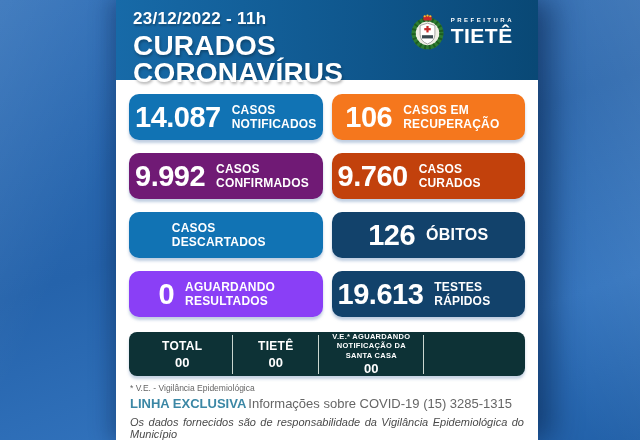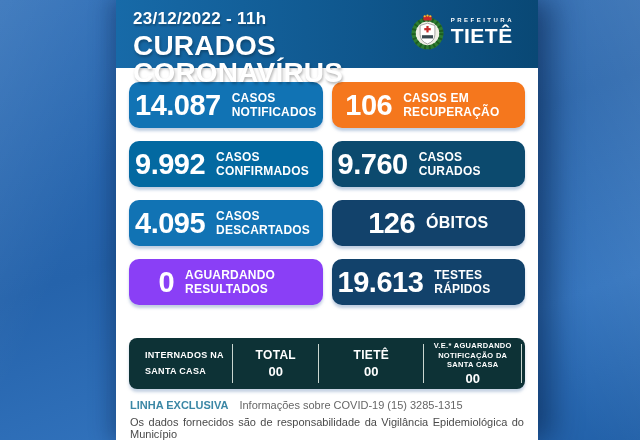--- a/index.html
+++ b/index.html
@@ -15,21 +15,21 @@
 
   .card {
     position:absolute; left:116px; top:0; width:422px; height:440px;
     background:#ffffff;
     box-shadow: 16px 0 26px rgba(0,25,60,.45), -8px 0 18px rgba(0,25,60,.25);
     display:flex; flex-direction:column;
   }
 
   
   .card-header {
-    height:68px; flex:none;
+    height:80px; flex:none;
     background:linear-gradient(to right, #176aa8 0%, #0f568c 60%, #094875 100%);
     color:#fff; padding:9px 16px 0 17px; position:relative;
   }
   .hdr-date { font-size:17px; font-weight:bold; letter-spacing:.3px; text-shadow:1px 2px 2px rgba(0,0,0,.25); }
   .hdr-title { font-size:28px; font-weight:bold; line-height:27px; margin-top:3px; letter-spacing:.2px; text-shadow:1px 2px 3px rgba(0,0,0,.3); }
   .logo { position:absolute; top:13px; right:24px; display:flex; align-items:center; gap:5px; }
   .logo svg { width:37px; height:37px; display:block; }
   .logo-text { display:flex; flex-direction:column; line-height:1; }
   .logo-small { font-size:6px; font-weight:bold; letter-spacing:2.5px; color:#fff; margin-bottom:2px; }
   .logo-large { font-size:21px; font-weight:bold; color:#fff; letter-spacing:.5px; }
@@ -59,23 +59,23 @@
   .hbar-col { height:39px; border-right:1px solid #c9d6d0; display:flex; flex-direction:column; justify-content:center; align-items:center; text-align:center; }
   .hbar-title { align-items:flex-start; text-align:left; padding-left:13px; font-size:9px; font-weight:bold; line-height:1.7; letter-spacing:.3px; }
   .hbar-label { font-size:12px; font-weight:bold; letter-spacing:.3px; }
   .hbar-value { font-size:13px; font-weight:bold; margin-top:2px; }
   .hbar-col.small .hbar-label { font-size:7.5px; line-height:1.25; padding:0 4px; }
   .hbar-col.small .hbar-value { margin-top:1px; }
 
   
   .card-footer { padding:7px 14px 0 14px; color:#666; }
   .foot-note { font-size:8.5px; }
-  .foot-hotline { font-size:11px; margin-top:3px; display:flex; gap:11px; align-items:center; }
+  .foot-hotline { font-size:13px; margin-top:3px; display:flex; gap:2px; align-items:center; }
   .foot-hotline .label { color:#3b87a5; font-weight:bold; }
-  .foot-disclaimer { font-size:11px; color:#4a4a4a; margin-top:5px; text-align:justify; text-align-last:justify; }
+  .foot-disclaimer { font-size:11px; color:#4a4a4a; margin-top:5px; text-align:justify; text-align-last:justify;font-style:italic; }
 </style>
 </head>
 <body>
 
 <div class="card">
 
   <div class="card-header">
     <div class="hdr-date">23/12/2022 - 11h</div>
     <div class="hdr-title">
       <div>CURADOS</div>
@@ -106,64 +106,63 @@
   <div class="card-body">
     <div class="stat-grid">
       <div class="stat-box" style="background: rgb(17, 115, 180);">
         <span class="stat-value">14.087</span>
         <span class="stat-label">CASOS NOTIFICADOS</span>
       </div>
       <div class="stat-box" style="background: rgb(245, 119, 29);">
         <span class="stat-value">106</span>
         <span class="stat-label">CASOS EM RECUPERAÇÃO</span>
       </div>
-      <div class="stat-box" style="background: #0369a1; justify-content: center;">
+      <div class="stat-box" style="background: #701a75; justify-content: center;">
         <span class="stat-value">9.992</span>
         <span class="stat-label">CASOS CONFIRMADOS</span>
       </div>
-      <div class="stat-box" style="background: #0c4a6e;">
+      <div class="stat-box" style="background: #c2410c;">
         <span class="stat-value">9.760</span>
         <span class="stat-label">CASOS CURADOS</span>
       </div>
       <div class="stat-box" style="background: rgb(17, 115, 180);">
-        <span class="stat-value">4.095</span>
         <span class="stat-label">CASOS DESCARTADOS</span>
       </div>
       <div class="stat-box" style="background: rgb(18, 66, 107); border-radius: 10px;">
         <span class="stat-value">126</span>
         <span class="stat-label">ÓBITOS</span>
       </div>
       <div class="stat-box" style="background: rgb(138, 63, 246);">
         <span class="stat-value">0</span>
         <span class="stat-label">AGUARDANDO RESULTADOS</span>
       </div>
       <div class="stat-box" style="background: rgb(18, 66, 107);">
         <span class="stat-value">19.613</span>
         <span class="stat-label">TESTES RÁPIDOS</span>
       </div>
     </div>
   </div>
 
   <div class="hospital-bar">
-    <div class="hbar-col hbar-title">INTERNADOS NA SANTA CASA</div>
     <div class="hbar-col">
       <span class="hbar-label">TOTAL</span>
       <span class="hbar-value">00</span>
     </div>
     <div class="hbar-col">
       <span class="hbar-label">TIETÊ</span>
       <span class="hbar-value">00</span>
     </div>
     <div class="hbar-col small">
       <span class="hbar-label">V.E.* AGUARDANDO NOTIFICAÇÃO DA SANTA CASA</span>
       <span class="hbar-value">00</span>
     </div>
   </div>
 
   <div class="card-footer">
+    <div class="foot-note">* V.E. - Vigilância Epidemiológica</div>
     <div class="foot-hotline">
       <span class="label">LINHA EXCLUSIVA</span>
       <span>Informações sobre COVID-19  (15) 3285-1315</span>
     </div>
     <div class="foot-disclaimer">Os dados fornecidos são de responsabilidade da Vigilância Epidemiológica do Município</div>
   </div>
 
 </div>
 
 </body></html>

